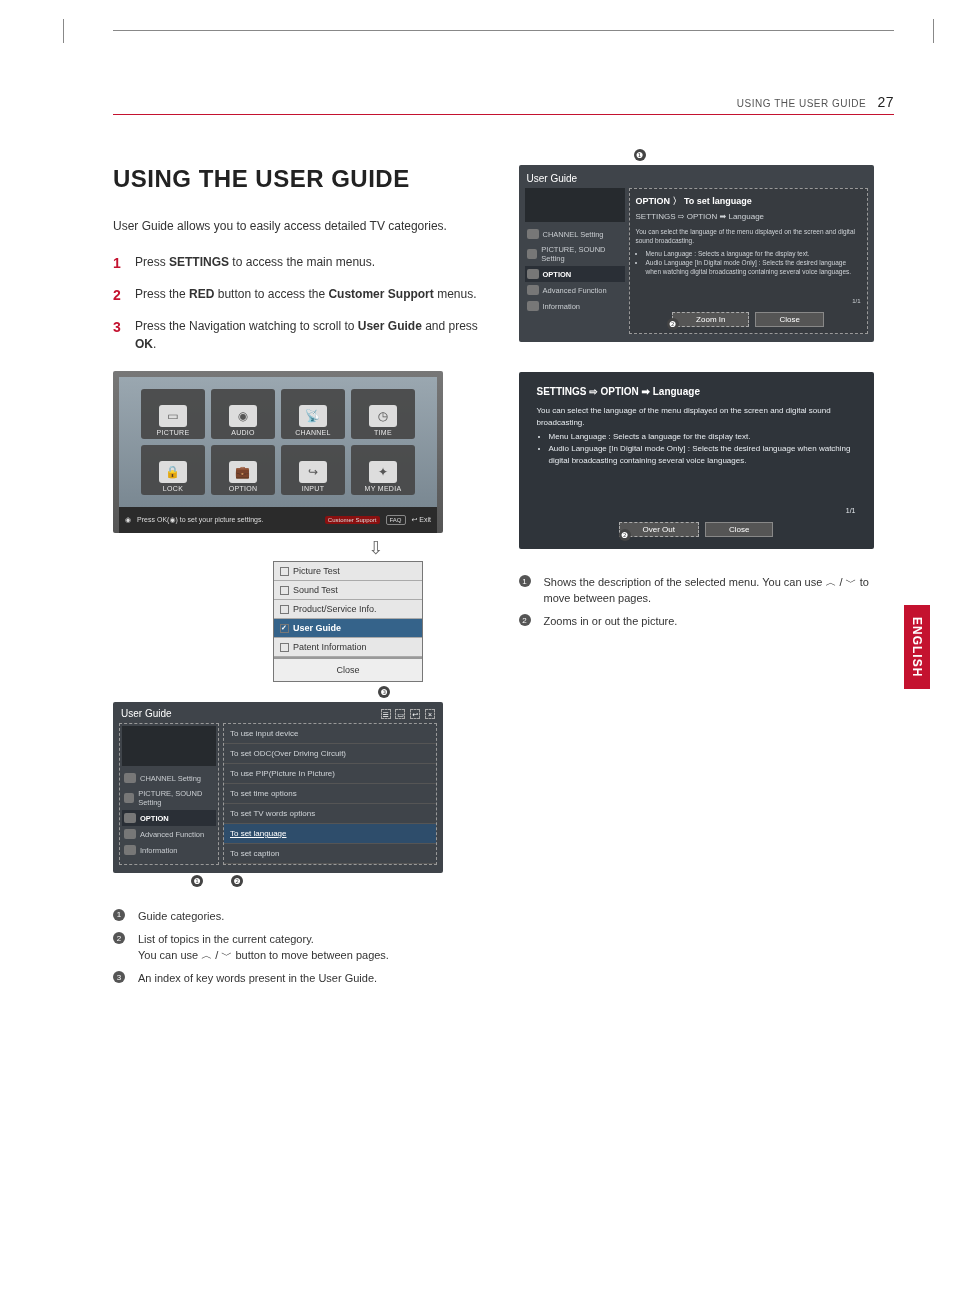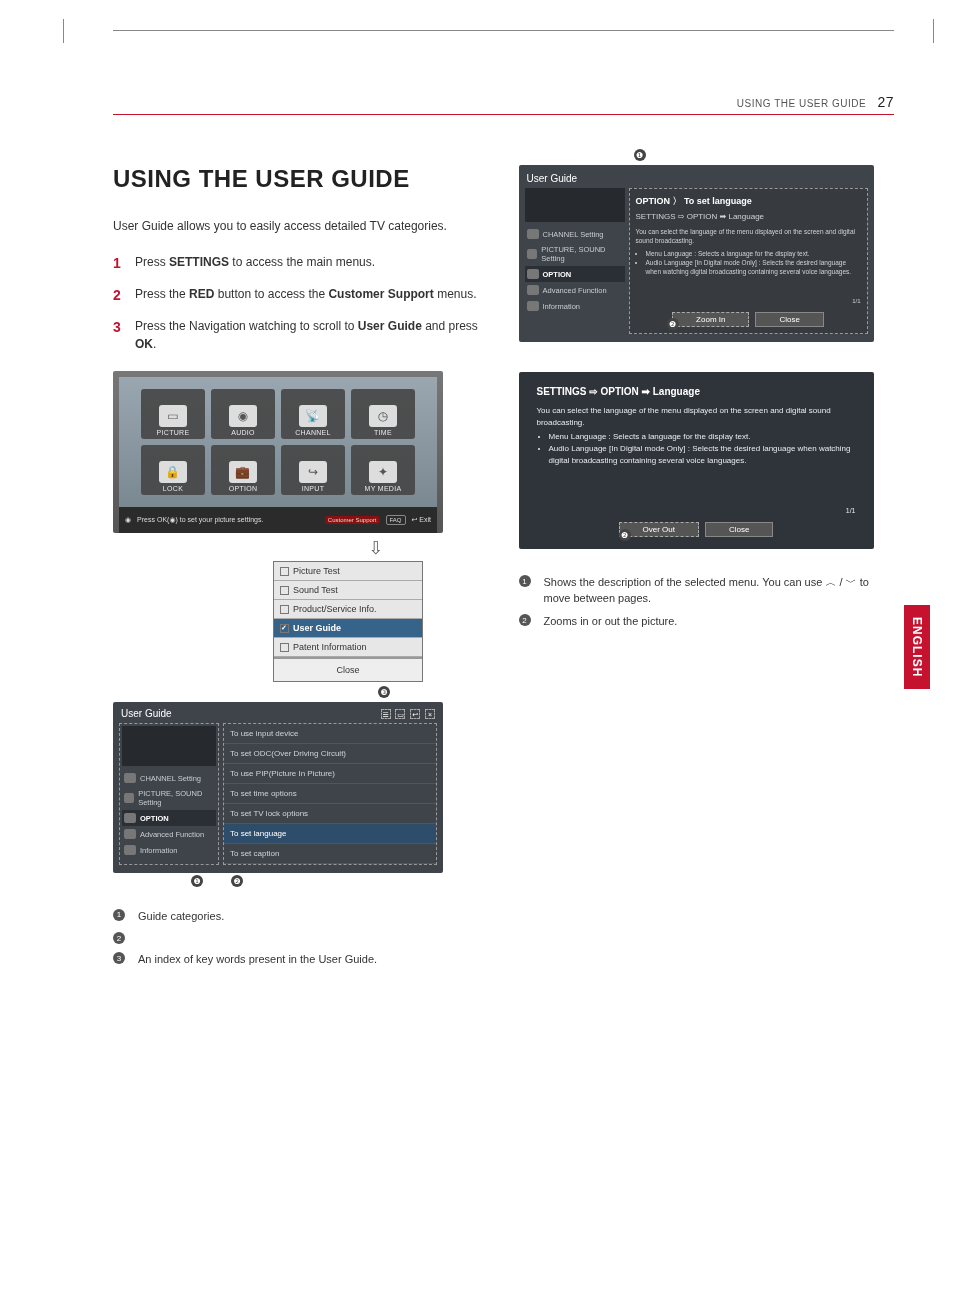--- a/index.html
+++ b/index.html
@@ -63,21 +63,21 @@
   .ug-head { padding:6px 8px 0 8px; font-size:10px; color:#fff; display:flex; justify-content:space-between; align-items:center; }
   .win-icons span { display:inline-block; width:10px; height:10px; border:1px dashed #aaa; margin-left:2px; font-size:7px; text-align:center; line-height:9px; }
   .ug-body { display:flex; gap:4px; padding:4px 6px 8px 6px; }
   .ug-side { width:100px; border:1px dashed #999; padding:2px; }
   .ug-preview { height:40px; background:#262a2e; margin-bottom:4px; }
   .ug-side-item { display:flex; align-items:center; gap:4px; padding:3px 2px; font-size:7.5px; color:#c8ccd0; }
   .ug-side-item.active { background:#2a2f36; color:#fff; font-weight:600; }
   .ug-side-item .sic { width:12px; height:10px; background:#777; border-radius:2px; display:inline-block; }
   .ug-list { flex:1; border:1px dashed #999; }
   .ug-list .li { padding:5px 6px; border-bottom:1px solid #555; font-size:8px; }
-  .ug-list .li.sel { background:#2e4d6b; color:#fff; }
+  .ug-list .li.sel { background:#2e4d6b; color:#fff;text-decoration:underline; }
   .call-num { display:inline-flex; width:12px; height:12px; border-radius:50%; background:#555; color:#fff; align-items:center; justify-content:center; font-size:8px; margin-right:3px; flex-shrink:0; }
   .callouts-list { margin-top: 18px; }
   .callouts-list .crow { display:flex; gap:10px; margin-bottom:8px; font-size:11px; line-height:1.4; }
 
   
   .detail-panel { width: 355px; background:#3f444a; border-radius:2px; padding:6px 6px 8px 6px; color:#cfd3d7; font-size:8px; position:relative; margin-bottom:30px; }
   .detail-head { font-size:10px; color:#fff; padding:2px 2px 4px 2px; }
   .detail-body { display:flex; gap:4px; }
   .detail-side { width:100px; }
   .detail-main { flex:1; border:1px dashed #999; padding:6px; background:#373b40; }
@@ -238,39 +238,41 @@
               <div class="ug-side-item">
                   <span class="sic"></span>
                   <span>Information</span>
                 </div>
             </div>
             <div class="ug-list">
               <div class="li">To use input device</div>
               <div class="li">To set ODC(Over Driving Circuit)</div>
               <div class="li">To use PIP(Picture In Picture)</div>
               <div class="li">To set time options</div>
-              <div class="li">To set TV lock options</div>
+              <div class="li">To set TV words options</div>
               <div class="li sel">To set language</div>
               <div class="li">To set caption</div>
             </div>
           </div>
         </div>
         <div style="position:relative; height:18px;">
           <span class="pin" style="left:78px; top:2px;">❶</span>
           <span class="pin" style="left:118px; top:2px;">❷</span>
         </div>
       </div>
 
       <div class="callouts-list">
         <div class="crow">
             <span class="call-num">1</span>
             <span>Guide categories.</span>
           </div>
         <div class="crow">
             <span class="call-num">2</span>
+            <span style="white-space:pre-line;">List of topics in the current category.
+You can use ︿ / ﹀ button to move between pages.</span>
           </div>
         <div class="crow">
             <span class="call-num">3</span>
             <span>An index of key words present in the User Guide.</span>
           </div>
       </div>
     </div>
 
     <div class="col">
 

